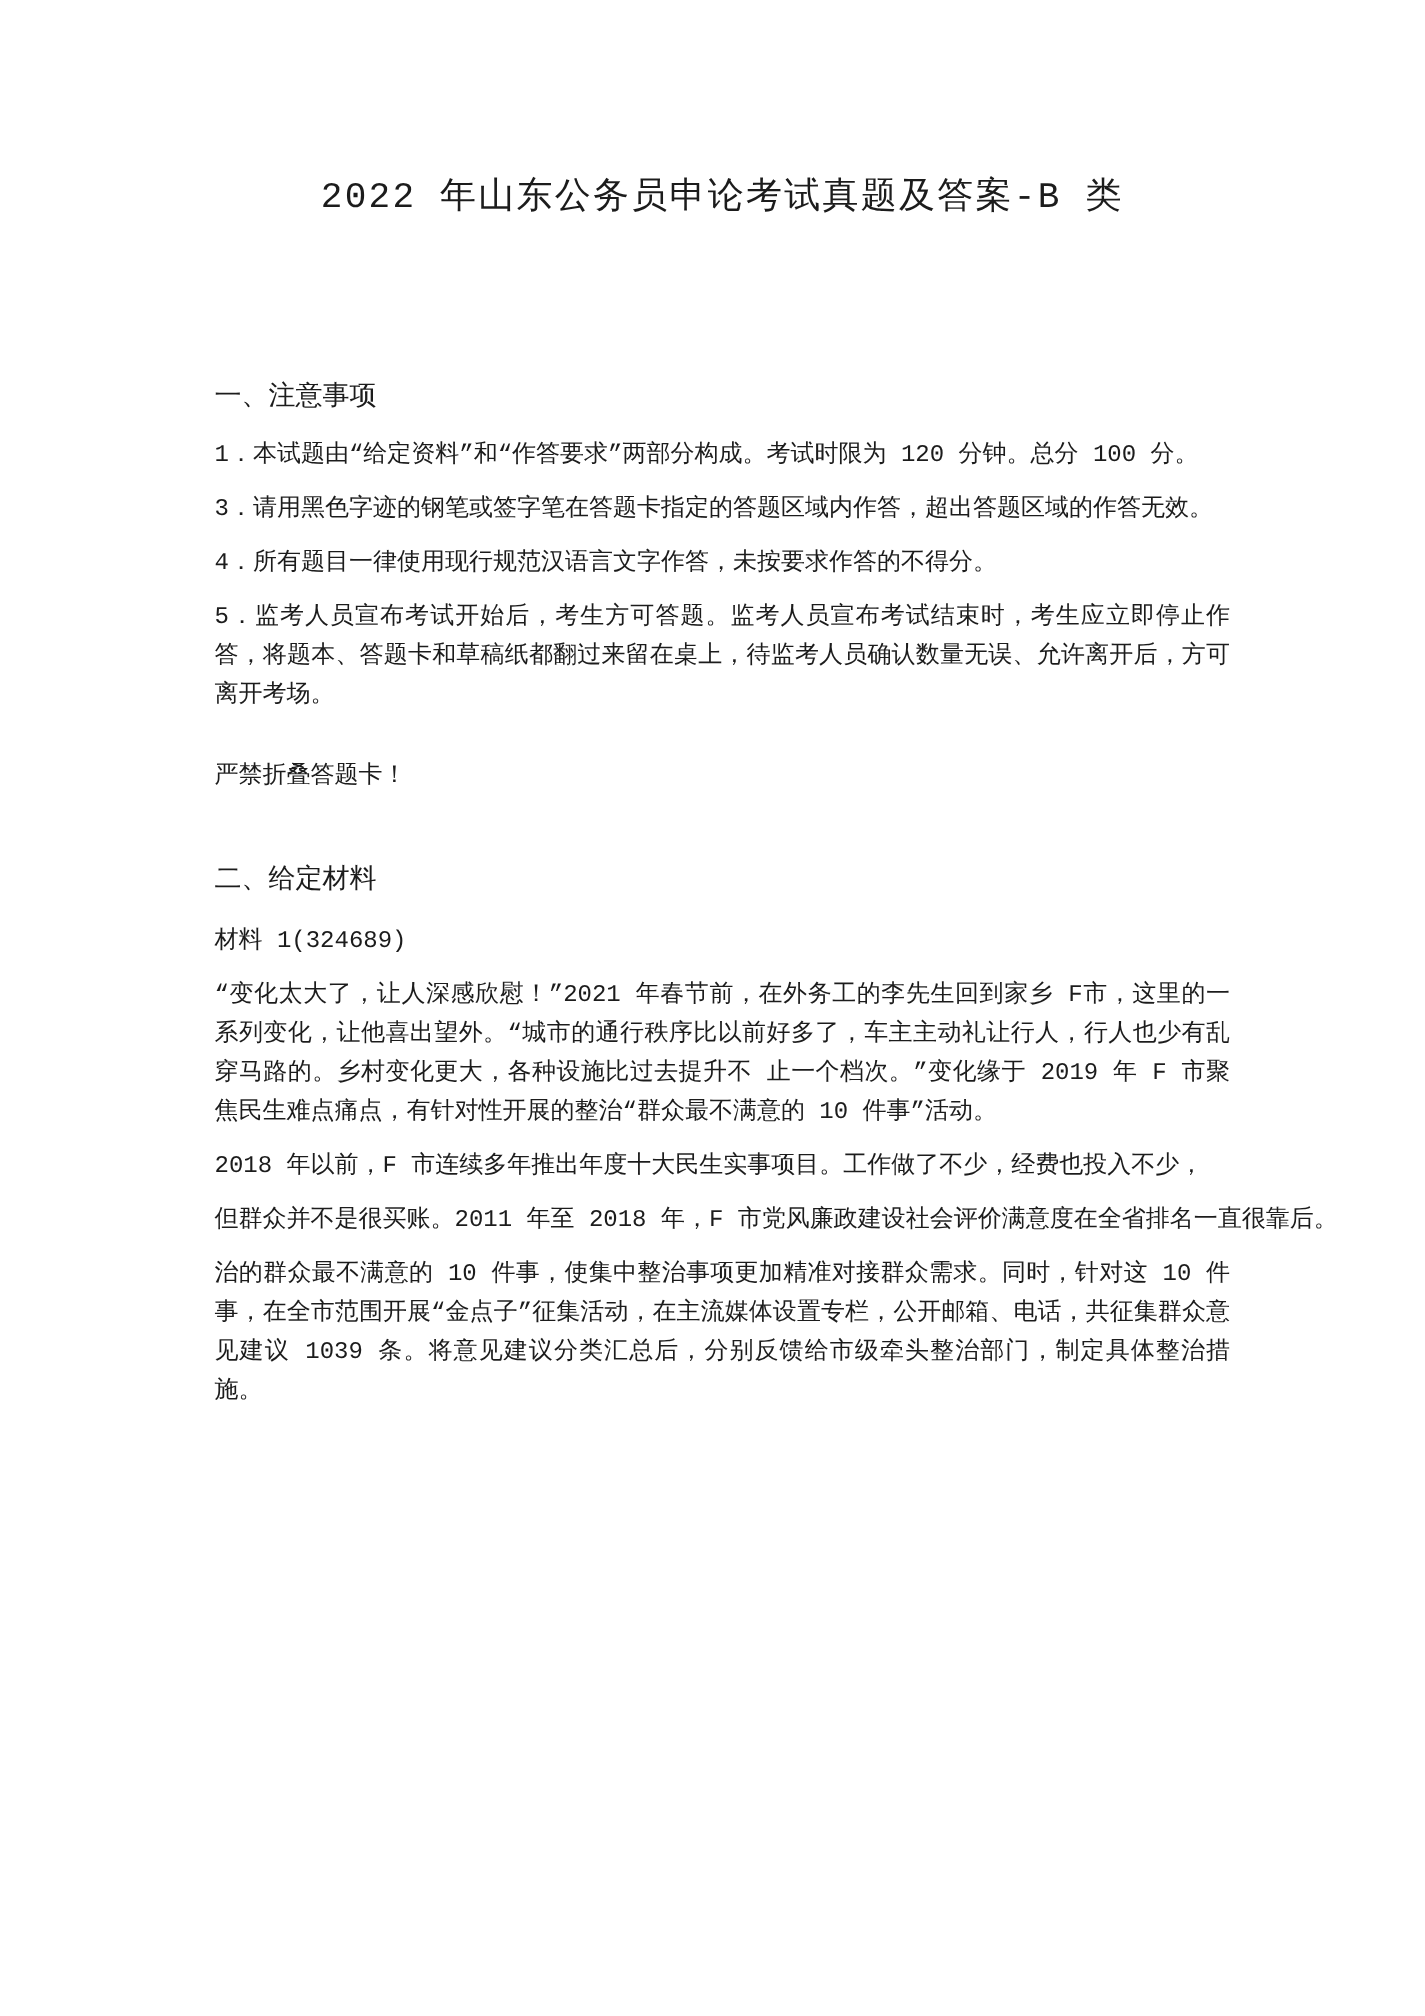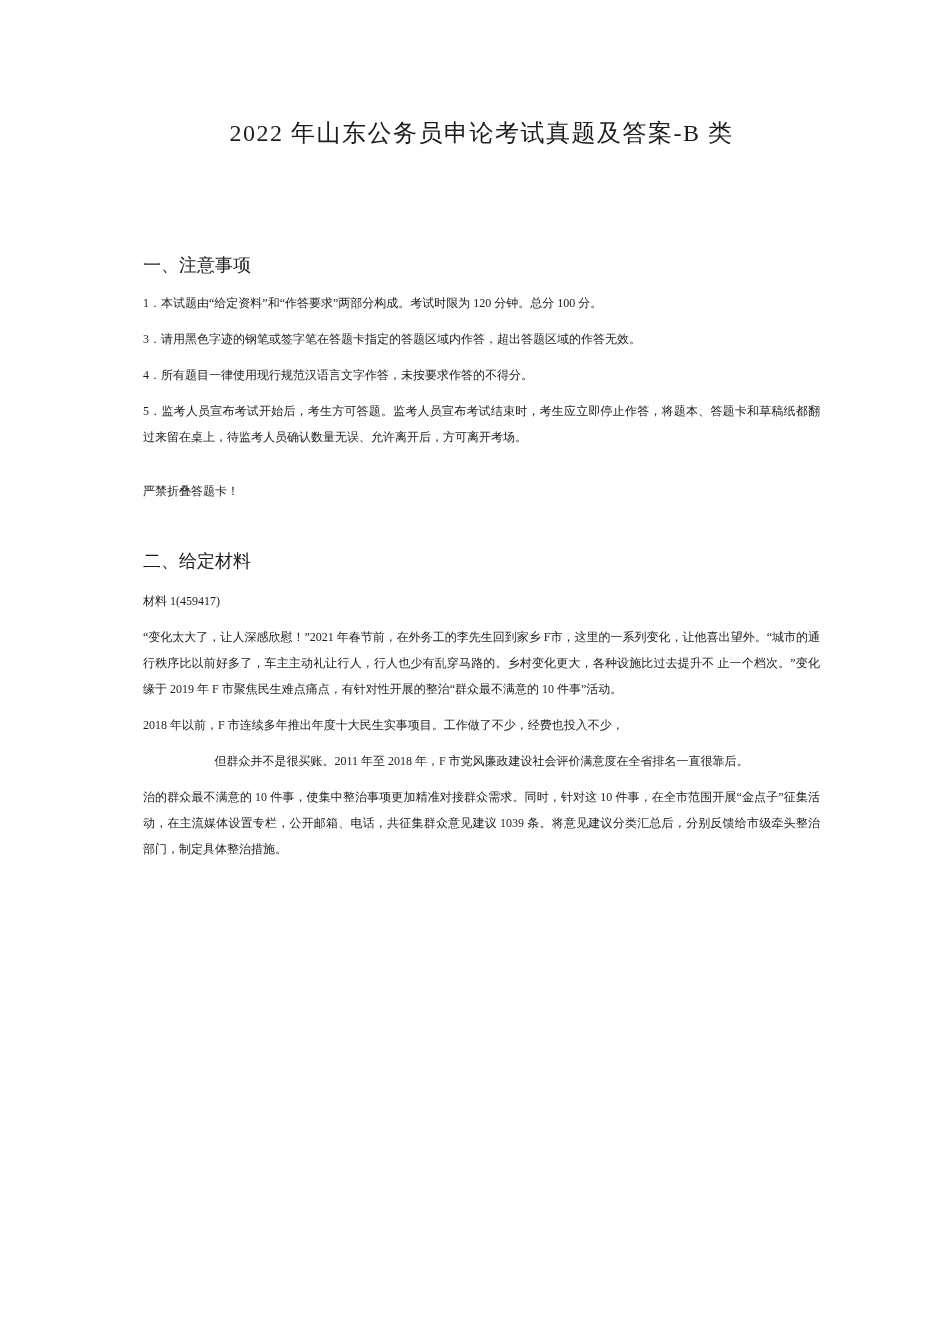--- a/index.html
+++ b/index.html
@@ -7,21 +7,21 @@
     padding: 0;
     background: #ffffff;
   }
   .page {
     position: relative;
     width: 950px;
     height: 1344px;
     margin: 0 auto;
     background: #ffffff;
     color: #1c1c1c;
-    font-family: Liberation Serif, serif;
+    font-family: Liberation Mono, monospace;
     box-sizing: border-box;
     padding: 116px 130px 0 143px;
     overflow: hidden;
   }
   .doc-title {
     margin: 0 0 102px 0;
     font-size: 24px;
     line-height: 34px;
     font-weight: 400;
     text-align: center;
@@ -33,21 +33,21 @@
     font-size: 18px;
     line-height: 26px;
     font-weight: 400;
   }
   .materials-heading {
     margin-top: 44px;
     margin-bottom: 14px;
   }
   .para {
     margin: 0 0 10px 0;
-    font-size: 12px;
+    font-size: 16px;
     line-height: 26px;
     font-weight: 400;
     text-align: justify;
   }
   .warning {
     margin-top: 28px;
   }
   .material-label {
     margin-bottom: 10px;
   }
@@ -75,21 +75,21 @@
     <p class="para">4．所有题目一律使用现行规范汉语言文字作答，未按要求作答的不得分。</p>
 
     <p class="para">5．监考人员宣布考试开始后，考生方可答题。监考人员宣布考试结束时，考生应立即停止作答，将题本、答题卡和草稿纸都翻过来留在桌上，待监考人员确认数量无误、允许离开后，方可离开考场。</p>
 
     <p class="para warning">严禁折叠答题卡！</p>
   </section>
 
   <section>
     <h2 class="section-heading materials-heading">二、给定材料</h2>
 
-    <p class="para material-label">材料 1(459417)</p>
+    <p class="para material-label">材料 1(324689)</p>
 
     <p class="para">“变化太大了，让人深感欣慰！”2021 年春节前，在外务工的李先生回到家乡 F市，这里的一系列变化，让他喜出望外。“城市的通行秩序比以前好多了，车主主动礼让行人，行人也少有乱穿马路的。乡村变化更大，各种设施比过去提升不 止一个档次。”变化缘于 2019 年 F 市聚焦民生难点痛点，有针对性开展的整治“群众最不满意的 10 件事”活动。</p>
 
     <p class="para">2018 年以前，F 市连续多年推出年度十大民生实事项目。工作做了不少，经费也投入不少，</p>
 
     <p class="para overflow-line">但群众并不是很买账。2011 年至 2018 年，F 市党风廉政建设社会评价满意度在全省排名一直很靠后。</p>
 
 
 
     <p class="para">治的群众最不满意的 10 件事，使集中整治事项更加精准对接群众需求。同时，针对这 10 件事，在全市范围开展“金点子”征集活动，在主流媒体设置专栏，公开邮箱、电话，共征集群众意见建议 1039 条。将意见建议分类汇总后，分别反馈给市级牵头整治部门，制定具体整治措施。</p>

